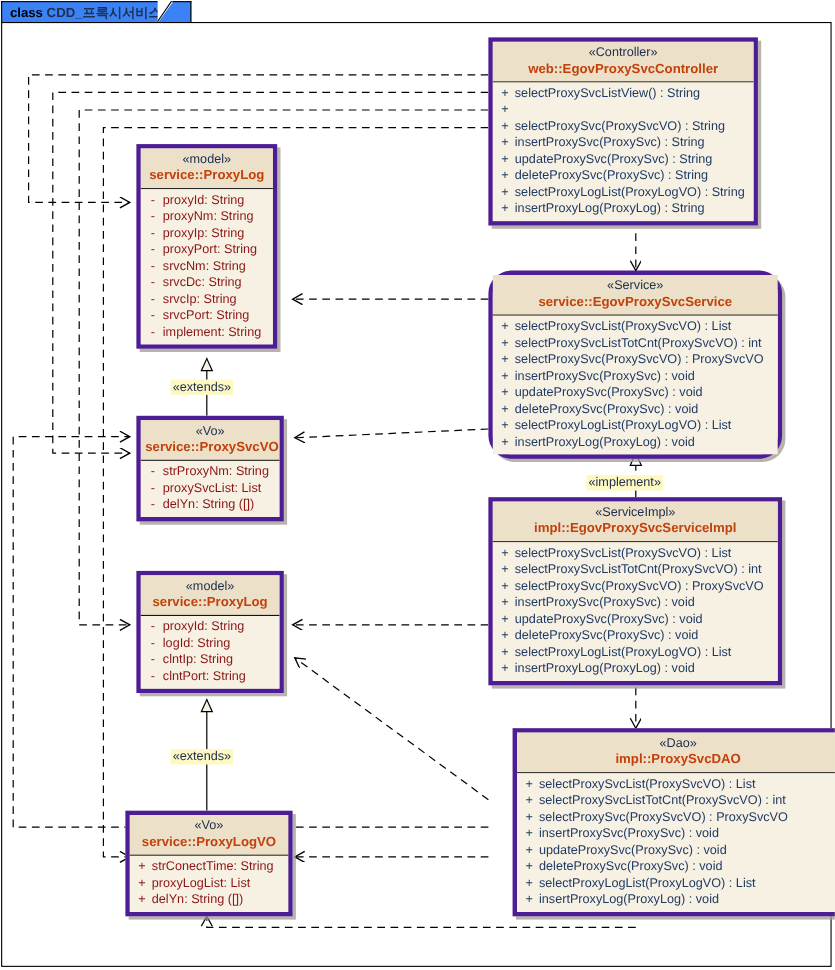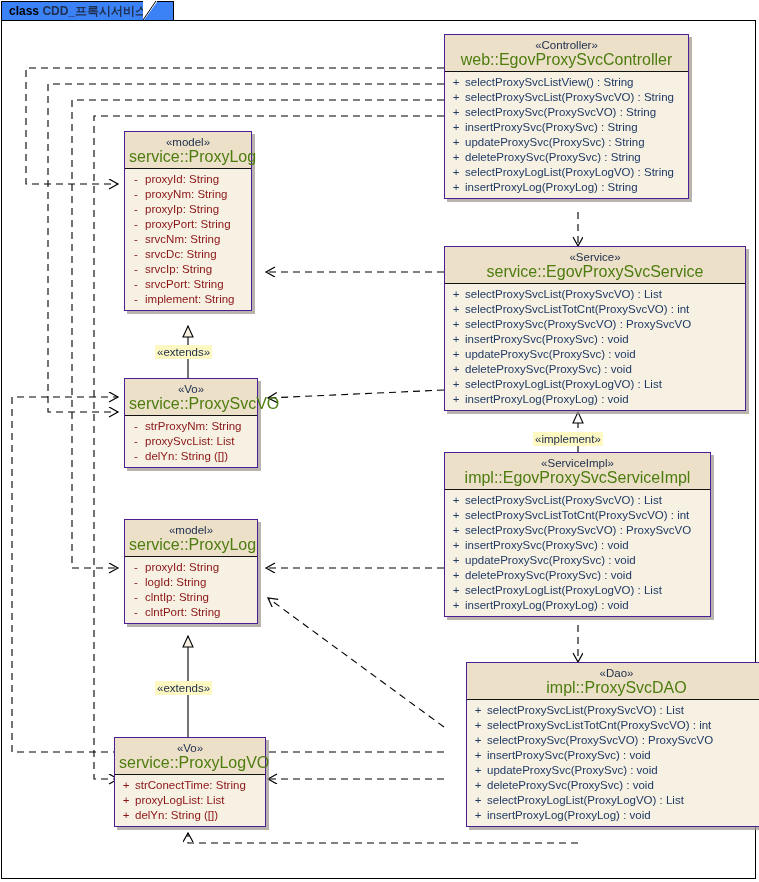--- a/index.html
+++ b/index.html
@@ -70,42 +70,42 @@
     width: 759px;
     height: 882px;
     z-index: 2;
     pointer-events: none;
   }
 
   
   .uml {
     position: absolute;
     box-sizing: border-box;
-    border: 1px solid #4c1d95;
+    border: 4px solid #4c1d95;
     background: #f6efe1;
     z-index: 4;
     box-shadow: 3px 3px 0 0 rgba(160,155,145,0.75);
   }
   .uml .head {
     box-sizing: border-box;
     background: #ece0c8;
     border-bottom: 1px solid #121212;
     text-align: center;
     padding: 3px 4px 4px 4px;
   }
   .uml .stereo {
     font-size: 11.5px;
     color: #20304f;
     line-height: 14px;
     white-space: nowrap;
   }
   .uml .cname {
-    font-size: 16px;
-    font-weight: normal;
-    color: #4d7c0f;
+    font-size: 12px;
+    font-weight: bold;
+    color: #c2410c;
     line-height: 15px;
     white-space: nowrap;
   }
   .uml .body {
     box-sizing: border-box;
     padding: 3px 2px 3px 2px;
     background: #f7f1e4;
   }
   .uml .row {
     display: flex;
@@ -216,21 +216,20 @@
       <div class="stereo">«Controller»</div>
       <div class="cname">web::EgovProxySvcController</div>
     </div>
     <div class="body">
       <div class="row op">
           <span class="vis">+</span>
           <span class="txt">selectProxySvcListView() : String</span>
         </div>
       <div class="row op">
           <span class="vis">+</span>
-          <span class="txt">selectProxySvcList(ProxySvcVO) : String</span>
         </div>
       <div class="row op">
           <span class="vis">+</span>
           <span class="txt">selectProxySvc(ProxySvcVO) : String</span>
         </div>
       <div class="row op">
           <span class="vis">+</span>
           <span class="txt">insertProxySvc(ProxySvc) : String</span>
         </div>
       <div class="row op">
@@ -245,21 +244,21 @@
           <span class="vis">+</span>
           <span class="txt">selectProxyLogList(ProxyLogVO) : String</span>
         </div>
       <div class="row op">
           <span class="vis">+</span>
           <span class="txt">insertProxyLog(ProxyLog) : String</span>
         </div>
     </div>
   </div>
 
-  <div class="uml" style="left:444px; top:246px; width:302px;">
+  <div class="uml" style="left:444px; top:246px; width:267px;border-radius:21px;">
     <div class="head">
       <div class="stereo">«Service»</div>
       <div class="cname">service::EgovProxySvcService</div>
     </div>
     <div class="body">
       <div class="row op">
           <span class="vis">+</span>
           <span class="txt">selectProxySvcList(ProxySvcVO) : List</span>
         </div>
       <div class="row op">

